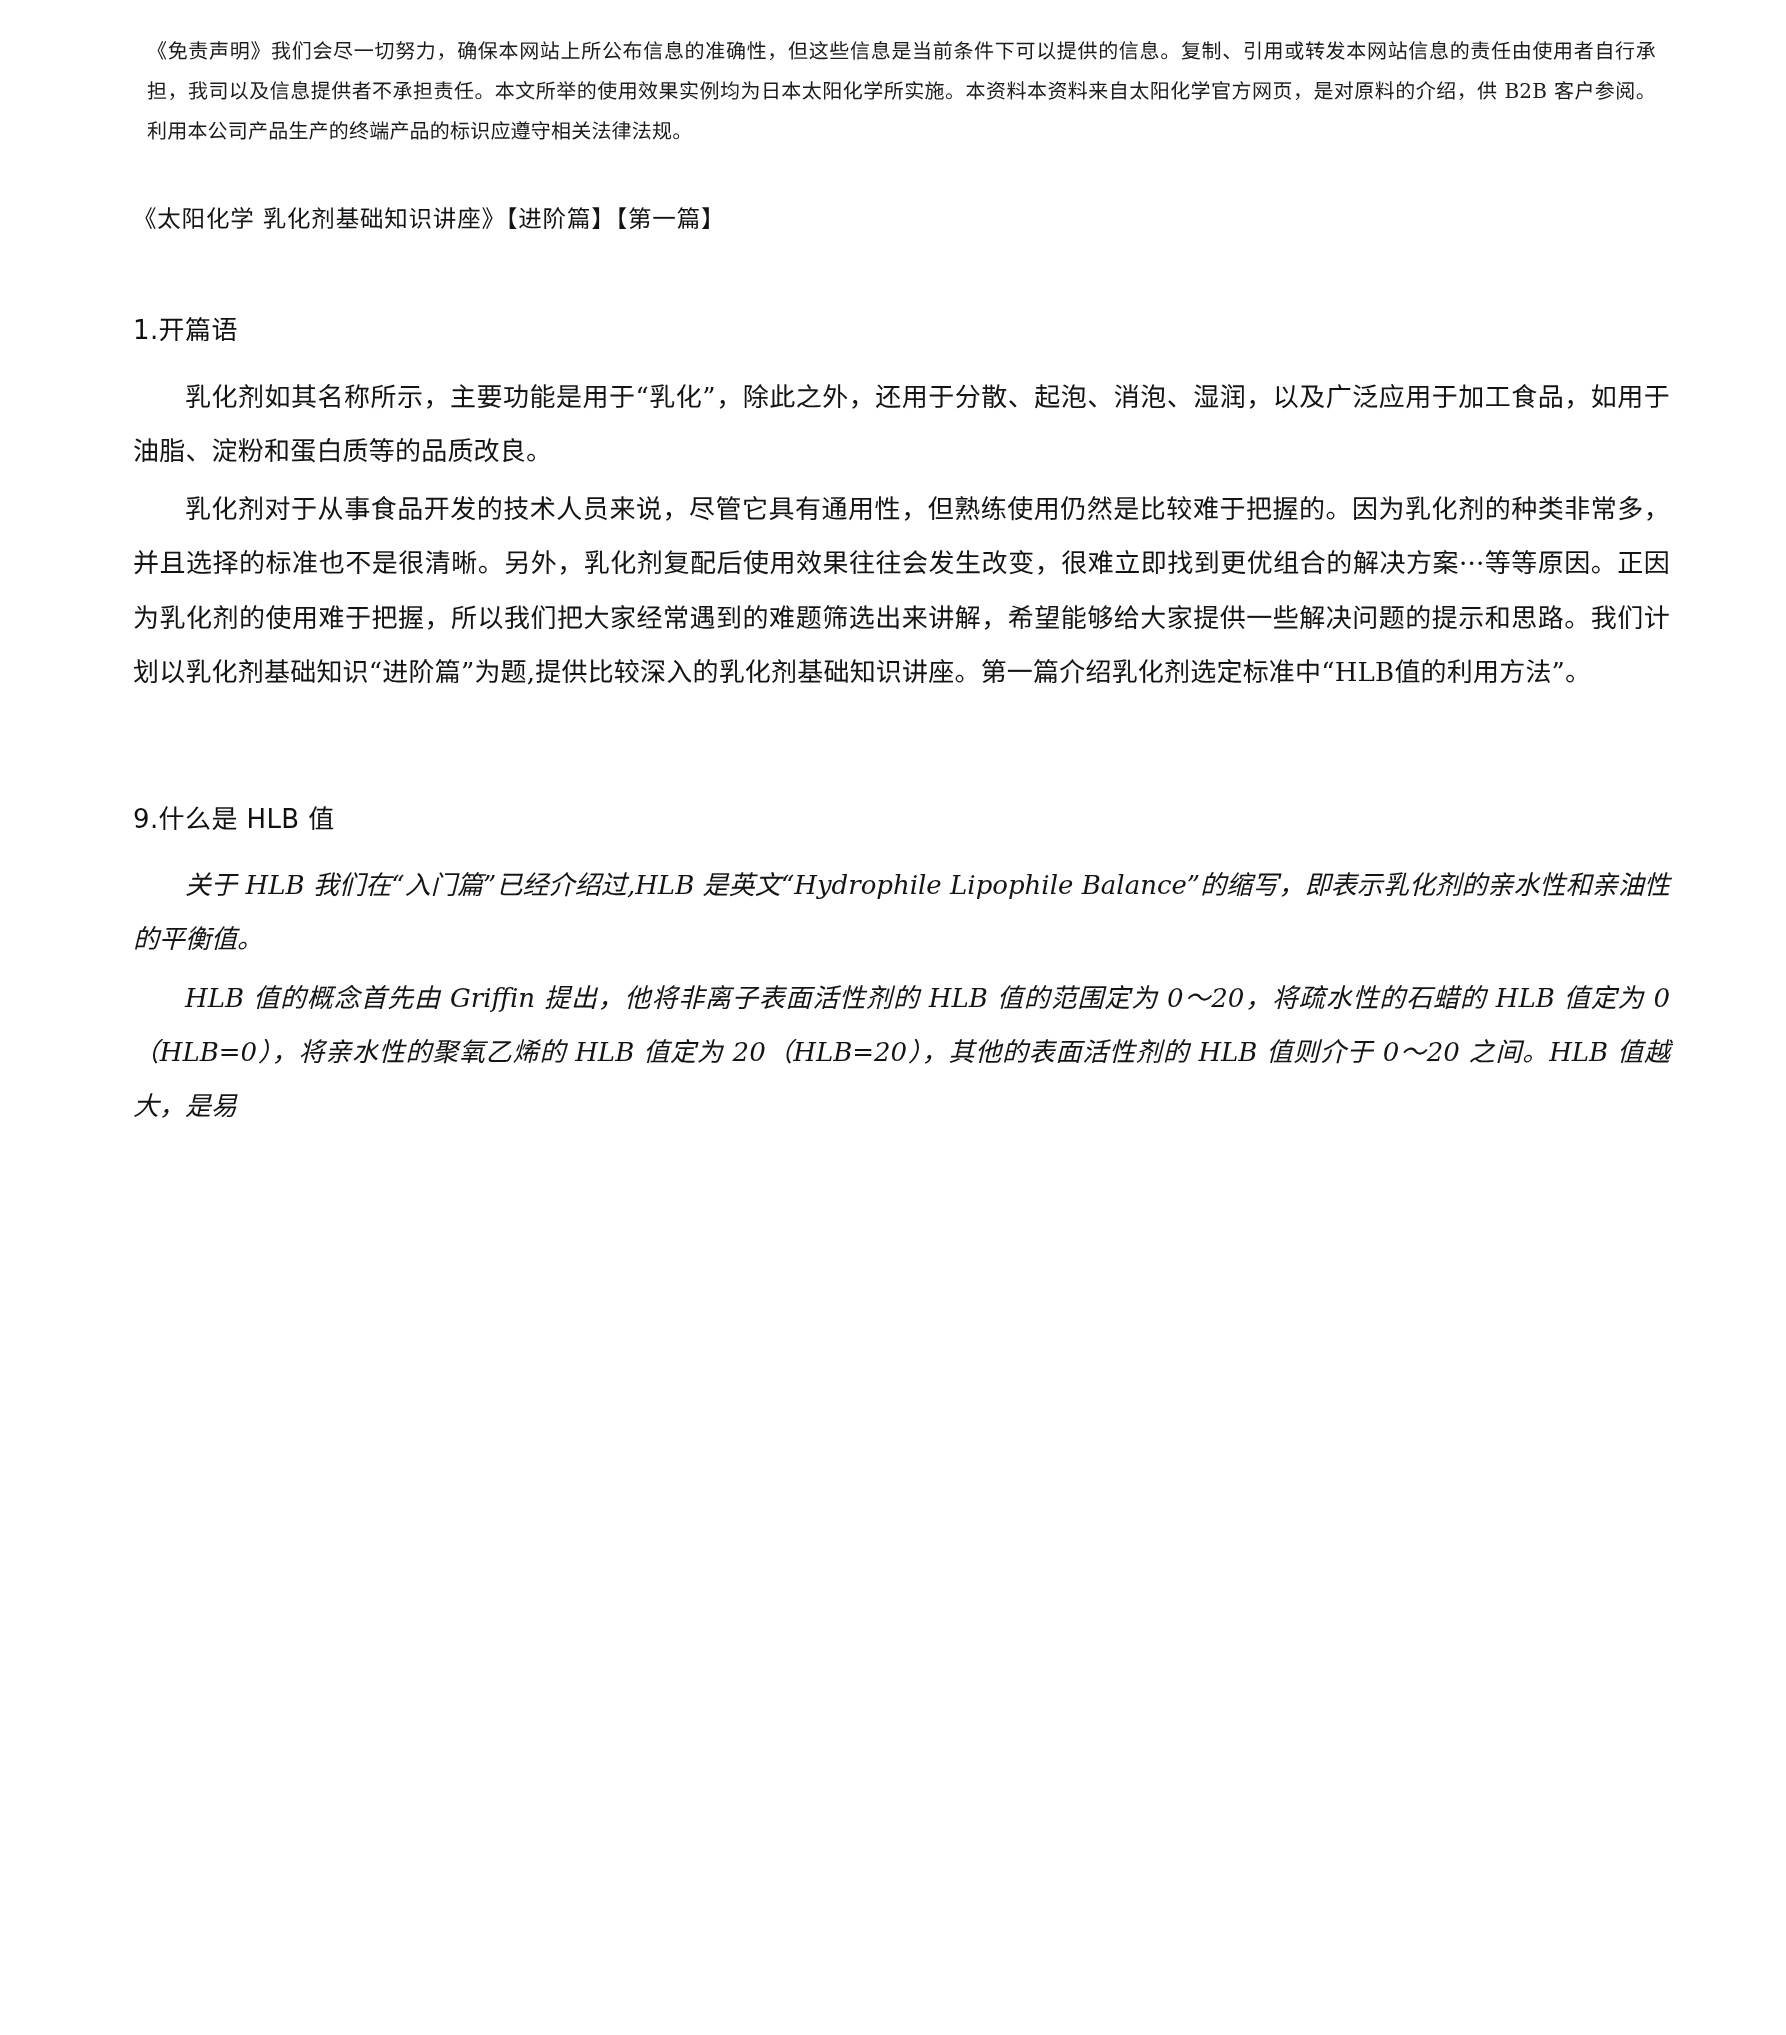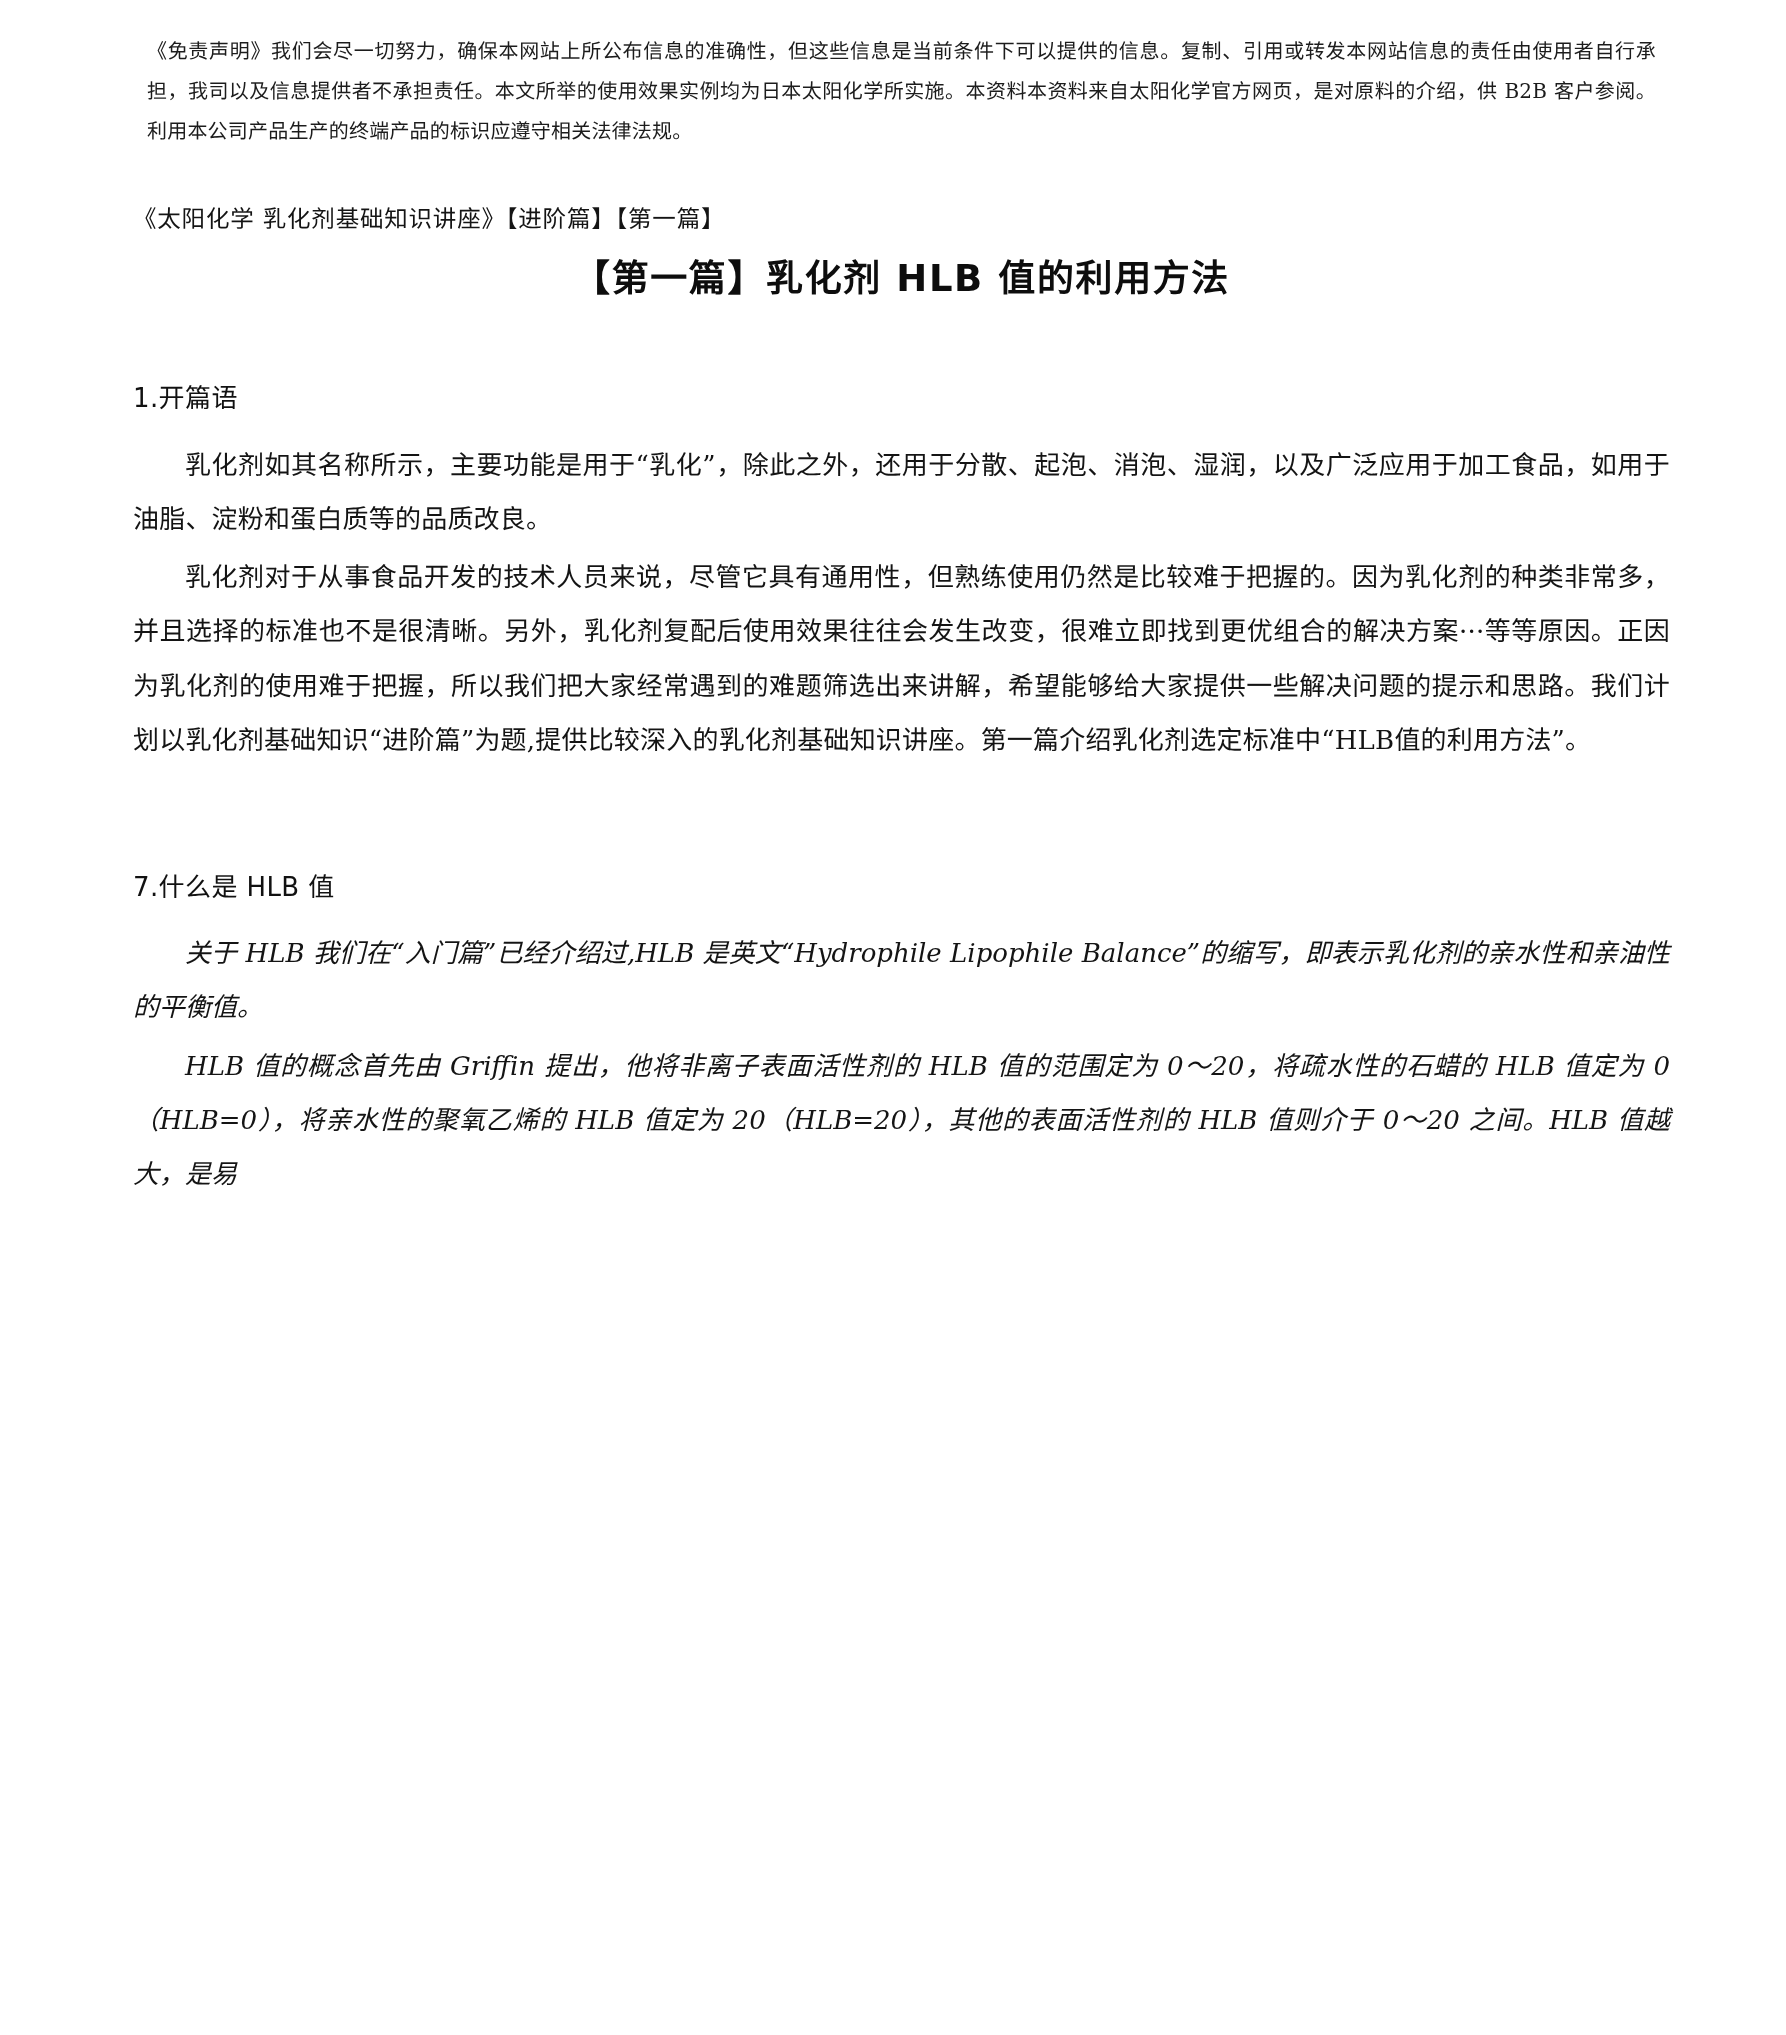--- a/index.html
+++ b/index.html
@@ -90,31 +90,30 @@
 </style>
 </head>
 <body>
 
 <div class="page">
 
   <div class="disclaimer">《免责声明》我们会尽一切努力，确保本网站上所公布信息的准确性，但这些信息是当前条件下可以提供的信息。复制、引用或转发本网站信息的责任由使用者自行承担，我司以及信息提供者不承担责任。本文所举的使用效果实例均为日本太阳化学所实施。本资料本资料来自太阳化学官方网页，是对原料的介绍，供 B2B 客户参阅。利用本公司产品生产的终端产品的标识应遵守相关法律法规。</div>
 
   <div class="series-line">《太阳化学 乳化剂基础知识讲座》【进阶篇】【第一篇】</div>
 
-  <h1 class="doc-title">【第一篇】乳化剂 HLB 值的利用方法</h1>
 
   <div class="content">
 
     <h2 class="section-head">1.开篇语</h2>
 
     <p class="para">乳化剂如其名称所示，主要功能是用于“乳化”，除此之外，还用于分散、起泡、消泡、湿润，以及广泛应用于加工食品，如用于油脂、淀粉和蛋白质等的品质改良。</p>
 
     <p class="para">乳化剂对于从事食品开发的技术人员来说，尽管它具有通用性，但熟练使用仍然是比较难于把握的。因为乳化剂的种类非常多，并且选择的标准也不是很清晰。另外，乳化剂复配后使用效果往往会发生改变，很难立即找到更优组合的解决方案···等等原因。正因为乳化剂的使用难于把握，所以我们把大家经常遇到的难题筛选出来讲解，希望能够给大家提供一些解决问题的提示和思路。我们计划以乳化剂基础知识“进阶篇”为题,提供比较深入的乳化剂基础知识讲座。第一篇介绍乳化剂选定标准中“HLB值的利用方法”。</p>
 
-    <h2 class="section-head second">7.什么是 HLB 值</h2>
+    <h2 class="section-head second">9.什么是 HLB 值</h2>
 
     <p class="para tight">关于 HLB 我们在“入门篇”已经介绍过,HLB 是英文“Hydrophile Lipophile Balance”的缩写，即表示乳化剂的亲水性和亲油性的平衡值。</p>
 
     <p class="para tight">HLB 值的概念首先由 Griffin 提出，他将非离子表面活性剂的 HLB 值的范围定为 0～20，将疏水性的石蜡的 HLB 值定为 0（HLB=0），将亲水性的聚氧乙烯的 HLB 值定为 20（HLB=20），其他的表面活性剂的 HLB 值则介于 0～20 之间。HLB 值越大，是易</p>
 
   </div>
 </div>
 
 
 </body></html>

